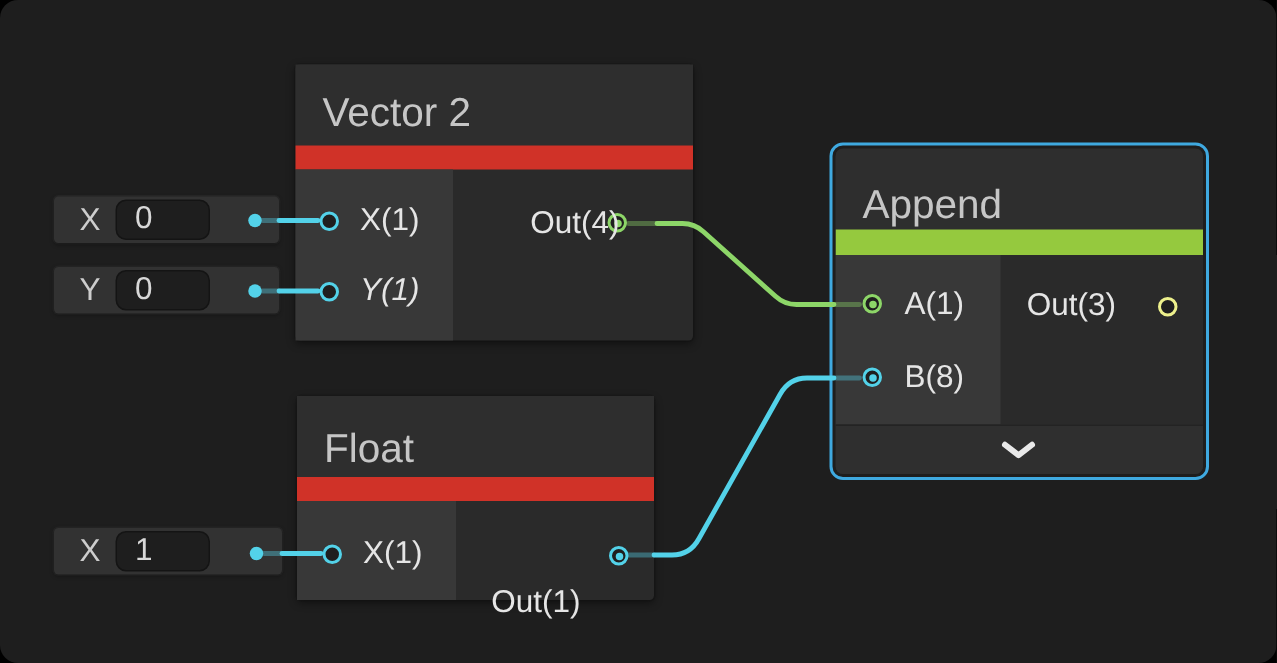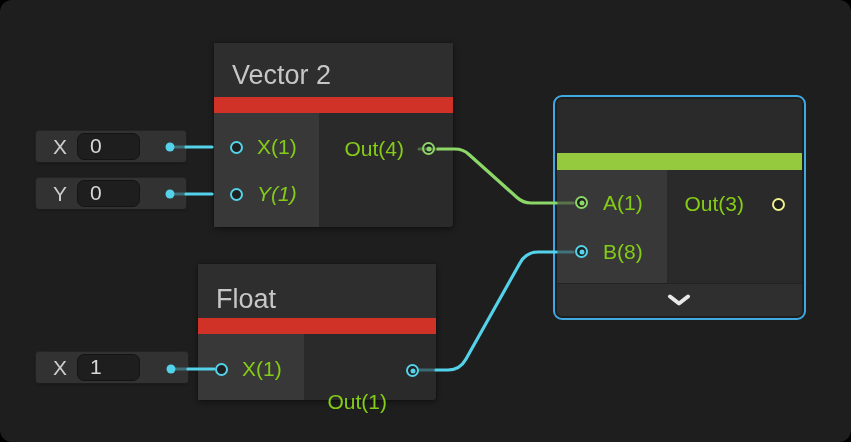--- a/index.html
+++ b/index.html
@@ -6,21 +6,21 @@
   body{font-family:"Liberation Sans", sans-serif; -webkit-font-smoothing:antialiased;}
   .canvas{position:relative;width:851px;height:442px;background:#1e1e1e;border-radius:12px;overflow:hidden;}
 
   
   .node{position:absolute;background:#2a2a2a;border-radius:3px;
         box-shadow:0 2px 6px rgba(0,0,0,.45), 0 0 0 1px #1b1b1b;}
   .node-header{position:absolute;left:0;top:0;right:0;height:54px;background:#2e2e2e;}
   .node-title{position:absolute;left:18px;font-size:27px;line-height:30px;color:#c6c6c6;white-space:nowrap;}
   .accent{position:absolute;left:0;right:0;height:16px;}
   .in-section{position:absolute;background:#383838;}
-  .port-label{position:absolute;font-size:21px;line-height:24px;color:#84cc16;white-space:nowrap;}
+  .port-label{position:absolute;font-size:21px;line-height:24px;color:#e5e5e5;white-space:nowrap;}
 
   .port{position:absolute;width:13px;height:13px;border-radius:50%;
         border:2.5px solid var(--c);background:#1f1f1f;box-sizing:border-box;}
   .port .dot{position:absolute;left:50%;top:50%;transform:translate(-50%,-50%);
         width:5px;height:5px;border-radius:50%;background:var(--c);}
   .c-cyan{--c:#53d2e9;} .c-green{--c:#8dd668;} .c-yellow{--c:#edf08c;}
 
   
   .sel-outline{position:absolute;left:553px;top:95px;width:253px;height:225px;
         border:2.5px solid #3fa9e0;border-radius:9px;padding:2px;box-sizing:border-box;background:#1e1e1e;}
@@ -50,21 +50,21 @@
   </div>
   <div class="pill" style="left:36px;top:178px;width:150px;">
     <span class="pill-label">Y</span>
     <input class="pill-input" value="0" style="">
   </div>
   <div class="pill" style="left:36px;top:352px;width:152px;">
     <span class="pill-label">X</span>
     <input class="pill-input" value="1" style="">
   </div>
 
-  <div class="node" style="left:214px;top:43px;width:239px;height:184px;">
+  <div class="node" style="left:197px;top:43px;width:265px;height:184px;">
     <div class="node-header">
       <span class="node-title" style="top:17px;">Vector 2</span>
     </div>
     <div class="accent" style="top:54px;background:#d03228;"></div>
     <div class="in-section" style="left:0;top:70px;width:105px;height:114px;"></div>
     <span class="port c-cyan" style="left:16px;top:98px;"></span>
     <span class="port-label" style="left:43px;top:92px;">X(1)</span>
     <span class="port c-cyan" style="left:16px;top:145px;"></span>
     <span class="port-label" style="left:43px;top:139px;font-style:italic;">Y(1)</span>
     <span class="port c-green" style="left:208px;top:99px;">
@@ -82,20 +82,23 @@
     <span class="port c-cyan" style="left:17px;top:99px;"></span>
     <span class="port-label" style="left:44px;top:93px;">X(1)</span>
     <span class="port c-cyan" style="left:208px;top:100px;">
         <span class="dot"></span>
       </span>
     <span class="port-label" style="right:49px;top:94px;margin-top:32px;">Out(1)</span>
   </div>
 
   <div class="sel-outline">
     <div class="append-inner">
+      <div class="node-header">
+        <span class="node-title" style="top:22px;">Append</span>
+      </div>
       <div class="accent" style="top:54px;height:17px;background:#95c93e;"></div>
       <div class="in-section" style="left:0;top:71px;width:110px;height:113px;"></div>
       <span class="port c-green" style="left:18px;top:97px;">
           <span class="dot"></span>
         </span>
       <span class="port-label" style="left:46px;top:92px;">A(1)</span>
       <span class="port c-cyan" style="left:18px;top:146px;">
           <span class="dot"></span>
         </span>
       <span class="port-label" style="left:46px;top:141px;">B(8)</span>

